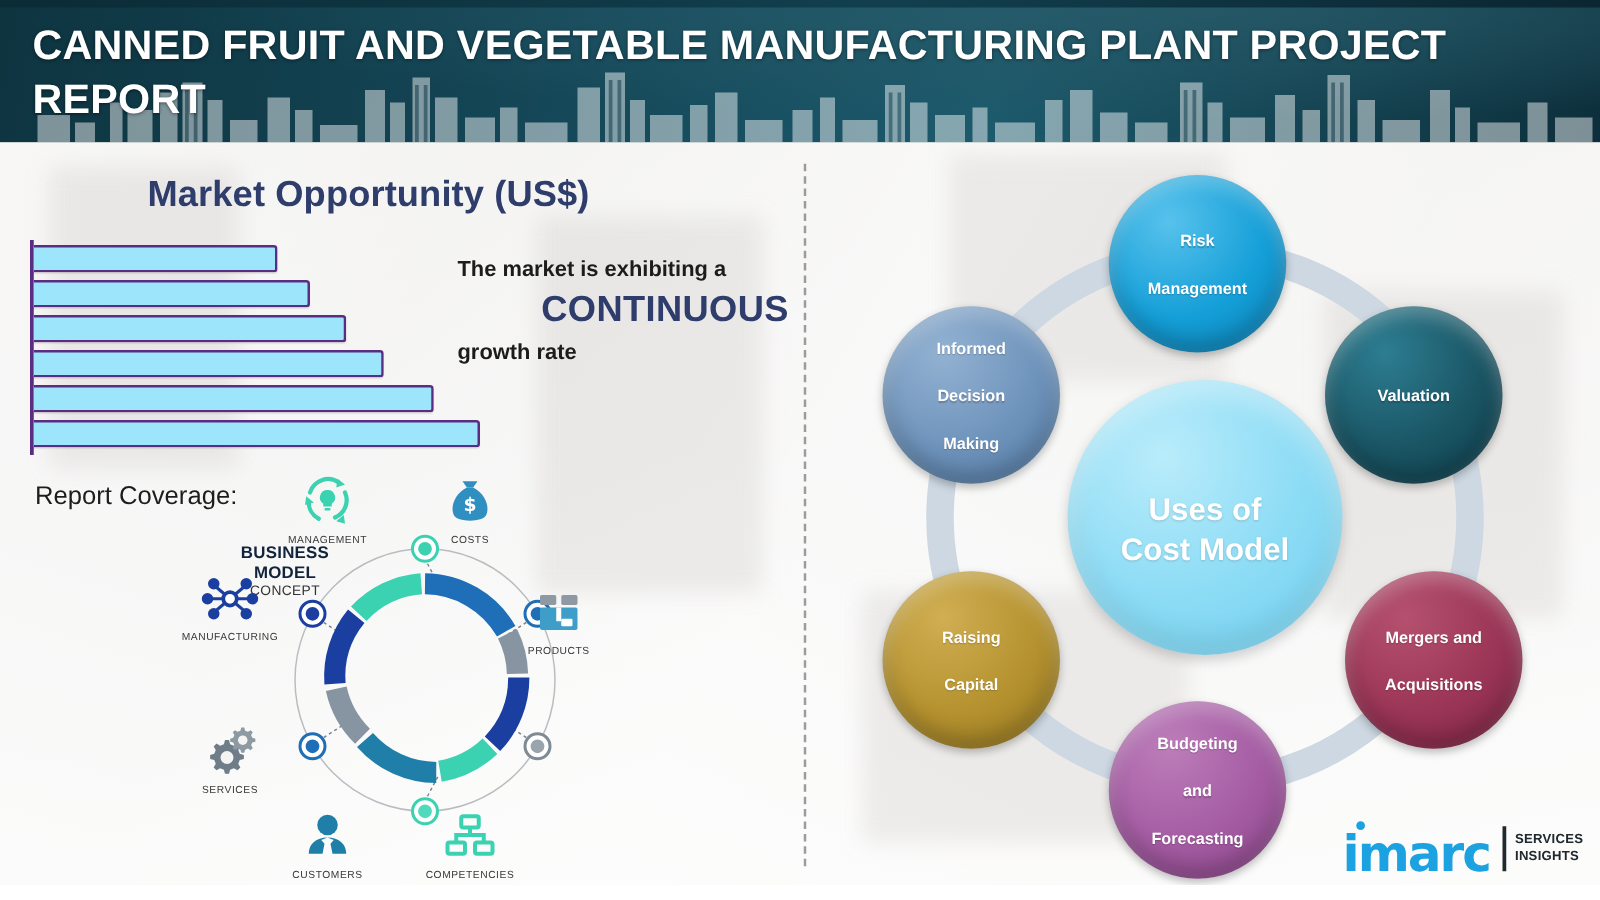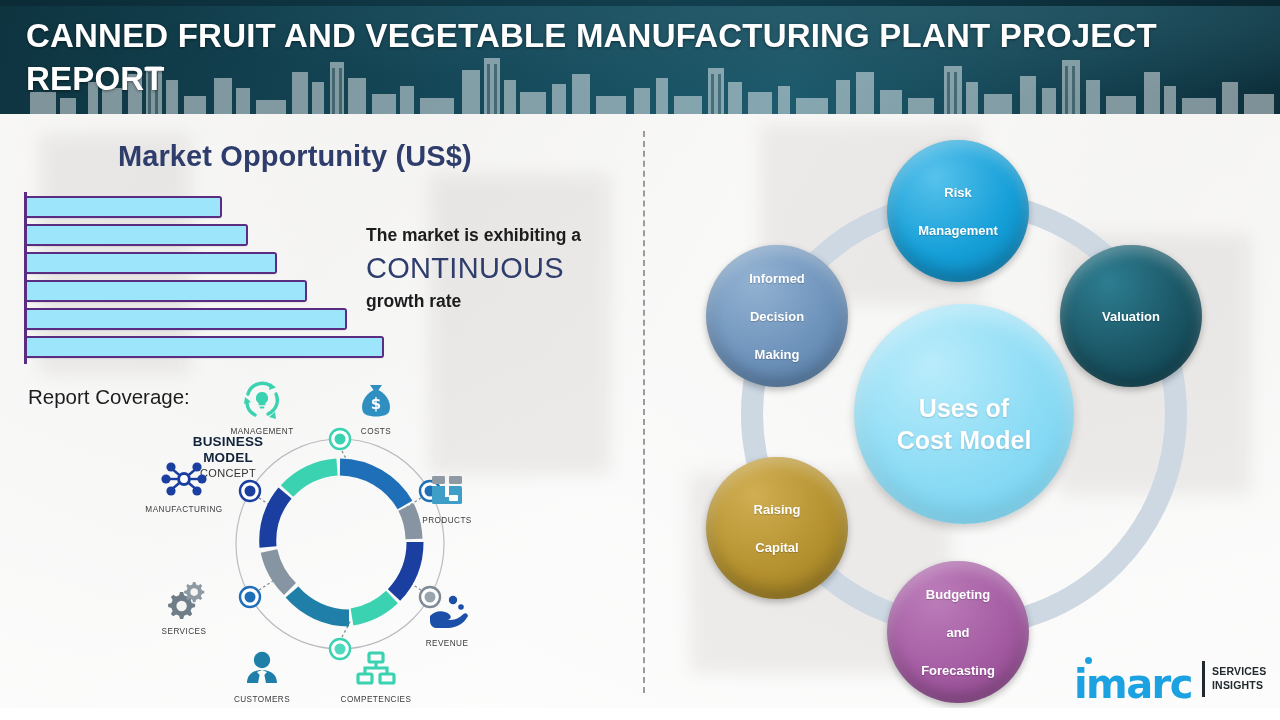--- a/index.html
+++ b/index.html
@@ -68,23 +68,23 @@
   .bar {
     position: absolute; left: 3px; height: 22px;
     background: #9ce5fb;
     border: 2.2px solid #5b2d82;
     border-left: none;
     border-radius: 0 3px 3px 0;
     box-shadow: 0 1px 1px rgba(0,0,0,.08);
   }
 
   
-  #mo-text { position: absolute; left: 366px; top: 203px; width: 265px; margin-top: 20px; }
+  #mo-text { position: absolute; left: 366px; top: 203px; width: 265px; }
   #mo-line1 { font-size: 17.5px; color: #1c1c1c; font-weight: bold; line-height: 24px; }
-  #mo-line2 { font-size: 29px; color: #2e3d6b; font-weight: normal; line-height: 42px; letter-spacing: .3px; }
+  #mo-line2 { font-size: 29px; color: #2e3d6b; font-weight: bold; line-height: 42px; letter-spacing: .3px; text-align: right; }
   #mo-line3 { font-size: 17.5px; color: #1c1c1c; font-weight: bold; line-height: 24px; }
 
   
   #rc-title {
     position: absolute; left: 28px; top: 385px;
     font-size: 20.5px; color: #1d1d1d; font-weight: normal;
   }
   #bm-wrap { position: absolute; left: 140px; top: 378px; width: 400px; height: 322px; }
   .bm-item { position: absolute; width: 104px; text-align: center; }
   .bm-icon { height: 46px; display: flex; align-items: center; justify-content: center; }
@@ -325,32 +325,20 @@
             <rect x="5" y="5" width="13" height="8" rx="1.4" fill="#8e99a3"></rect>
             <rect x="22" y="5" width="13" height="8" rx="1.4" fill="#8e99a3"></rect>
             <rect x="5" y="15" width="30" height="18" rx="1.6" fill="#3e9ec8"></rect>
             <rect x="18" y="15" width="4" height="11" fill="#ffffff"></rect>
             <rect x="22" y="24" width="9" height="6" rx="1" fill="#ffffff"></rect>
           </svg>
         </div>
         <div class="bm-label">PRODUCTS</div>
       </div>
 
-      <div class="bm-item" style="left:255px; top:212px;">
-        <div class="bm-icon">
-          <svg width="42" height="38" viewBox="0 0 42 38">
-            <g fill="#1b4fa8">
-              <circle cx="27" cy="6" r="4.2"></circle>
-                <circle cx="35" cy="13" r="2.8"></circle>
-              <path d="M4,22 C9,16 18,16 23,20 C26,22.4 25,26 21,26 l-6,0 l9.5,0 c5,0 10-3 13-6 c2.5,-2.4 6,1 3.5,3.6 C38,29 31,34 22,34 l-12,0 C7,34 4,31 4,27 z"></path>
-            </g>
-          </svg>
-        </div>
-        <div class="bm-label">REVENUE</div>
-      </div>
 
       <div class="bm-item" style="left:184px; top:268px;">
         <div class="bm-icon">
           <svg width="40" height="38" viewBox="0 0 40 38">
             <g fill="none" stroke="#3ad2b0" stroke-width="3.2">
               <rect x="13" y="3" width="14" height="9" rx="1.6"></rect>
               <rect x="2" y="24" width="14" height="9" rx="1.6"></rect>
               <rect x="24" y="24" width="14" height="9" rx="1.6"></rect>
               <path d="M20,12 l0,6 M9,24 l0,-6 l22,0 l0,6"></path>
             </g>
@@ -432,20 +420,26 @@
       <span>
         <span>Risk</span><br>
         <span>Management</span>
       </span>
     </div>
 
     <div class="node" style="left:380px; top:121px; width:142px; height:142px; background:radial-gradient(circle at 34% 26%, #2d7d91 0%, #1a5564 55%, #0e3c49 100%);text-align:right;">
       <span>Valuation</span>
     </div>
 
+    <div class="node" style="left:396px; top:333px; width:142px; height:142px; background:radial-gradient(circle at 34% 26%, #b5516f 0%, #9b3557 55%, #7b2342 100%);">
+      <span>
+        <span>Mergers and</span><br>
+        <span>Acquisitions</span>
+      </span>
+    </div>
 
     <div class="node" style="left:207px; top:437px; width:142px; height:142px; background:radial-gradient(circle at 34% 26%, #bc7dba 0%, #a45ba2 55%, #8a4589 100%);">
       <span>
         <span>Budgeting</span><br>
         <span>and</span><br>
         <span>Forecasting</span>
       </span>
     </div>
 
     <div class="node" style="left:26px; top:333px; width:142px; height:142px; background:radial-gradient(circle at 34% 26%, #d0ae52 0%, #b5922f 55%, #95771f 100%);">

